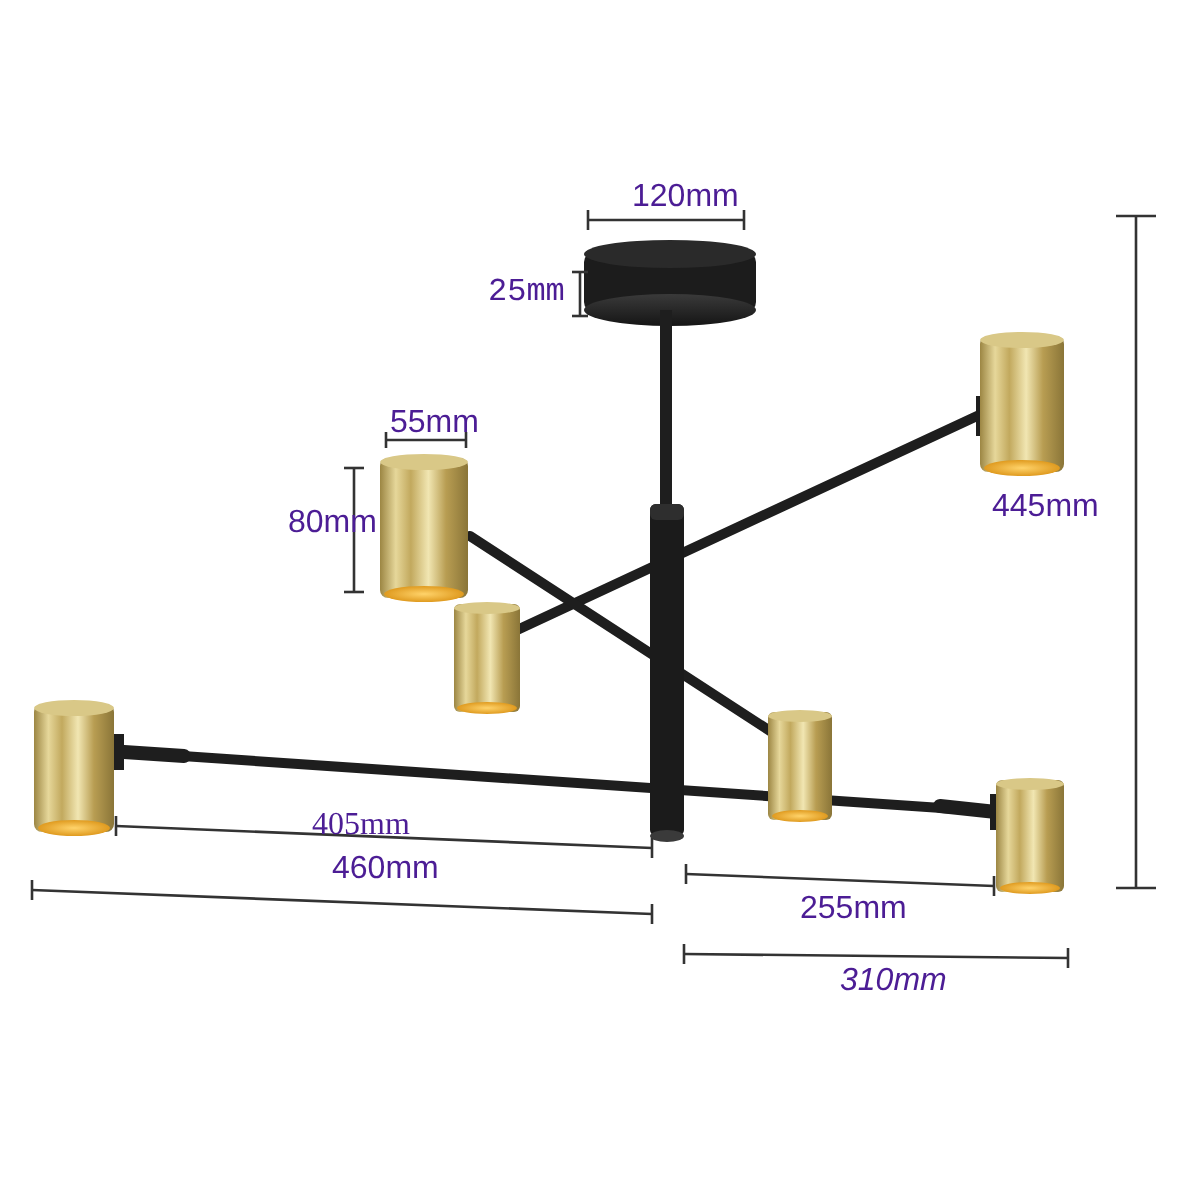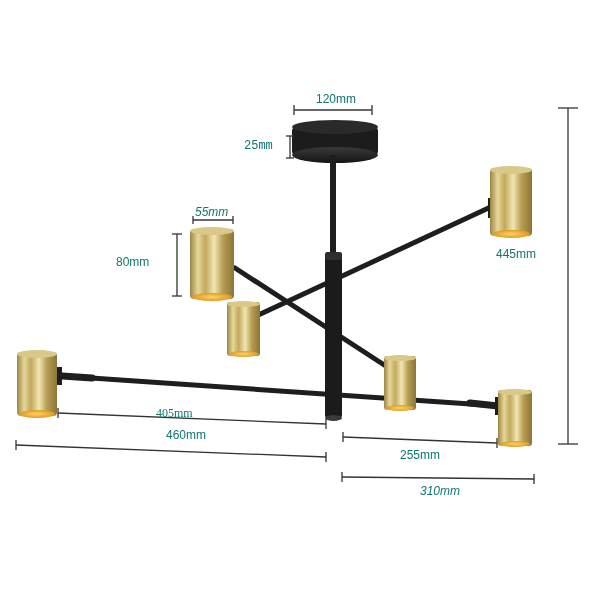--- a/index.html
+++ b/index.html
@@ -1,19 +1,19 @@
 <!DOCTYPE html>
 <html><head>
   <meta charset="utf-8">
   <style>
     html, body { margin: 0; padding: 0; background: #ffffff; }
     body { width: 600px; height: 600px; position: relative; overflow: hidden;
            font-family: "Liberation Sans", "DejaVu Sans", sans-serif; }
     #stage { position: absolute; left: 0; top: 0; width: 600px; height: 600px; }
-    .dim-label { position: absolute; font-size: 12px; color: #0f766e; white-space: nowrap;
+    .dim-label { position: absolute; font-size: 16px; color: #4c1d95; white-space: nowrap;
                  line-height: 14px; }
   </style>
 </head>
 <body>
 
 <div id="stage">
   <svg width="600" height="600" viewBox="0 0 600 600" xmlns="http://www.w3.org/2000/svg">
     <defs>
       <linearGradient id="gold" x1="0" x2="1" y1="0" y2="0">
         <stop offset="0" stop-color="#9c8643"></stop>
@@ -134,20 +134,20 @@
       <line x1="497" y1="438" x2="497" y2="448"></line>
 
       <line x1="342" y1="477" x2="534" y2="479"></line>
       <line x1="342" y1="472" x2="342" y2="482"></line>
       <line x1="534" y1="474" x2="534" y2="484"></line>
     </g>
   </svg>
 
   <span class="dim-label" style="left:316px; top:92px;">120mm</span>
   <span class="dim-label" style="left:244px; top:139px;font-family:Liberation Mono, monospace;">25mm</span>
-  <span class="dim-label" style="left:195px; top:205px;font-style:italic;">55mm</span>
-  <span class="dim-label" style="left:116px; top:255px;">80mm</span>
+  <span class="dim-label" style="left:195px; top:205px;">55mm</span>
+  <span class="dim-label" style="left:144px; top:255px;">80mm</span>
   <span class="dim-label" style="left:496px; top:247px;">445mm</span>
   <span class="dim-label" style="left:156px; top:406px;font-family:Liberation Serif, serif;">405mm</span>
   <span class="dim-label" style="left:166px; top:428px;">460mm</span>
   <span class="dim-label" style="left:400px; top:448px;">255mm</span>
   <span class="dim-label" style="left:420px; top:484px;font-style:italic;">310mm</span>
 </div>
 
 </body></html>

